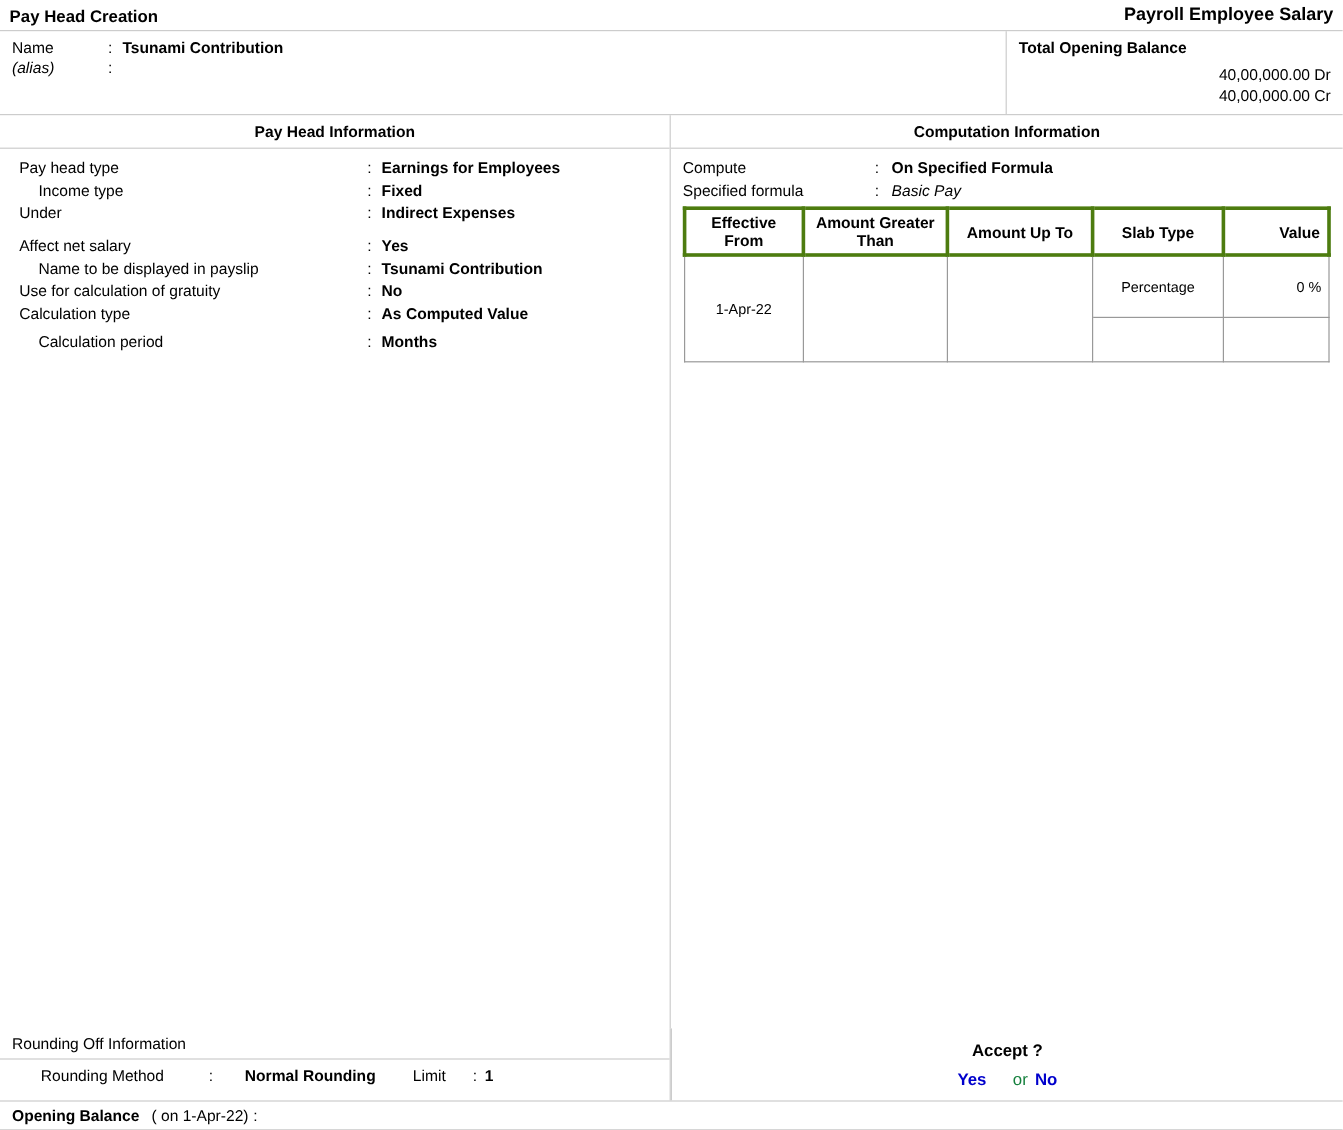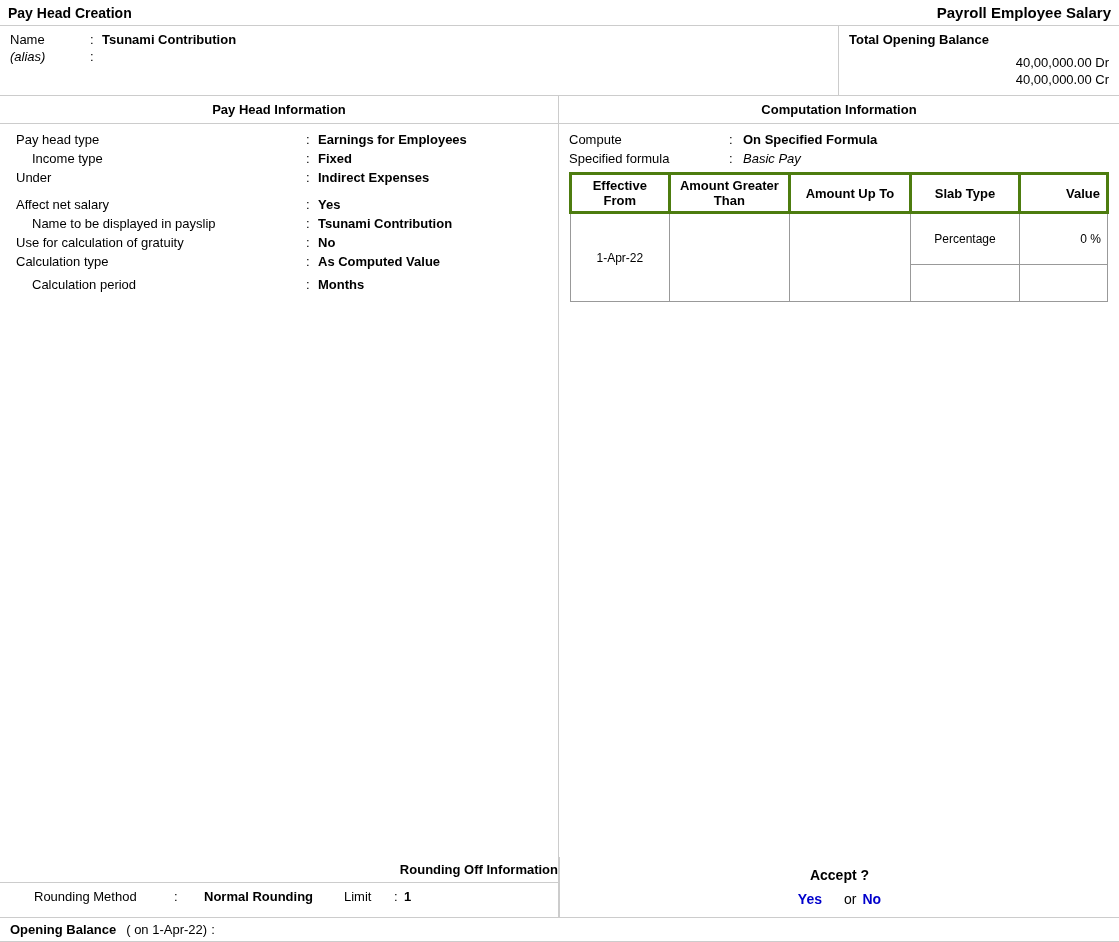--- a/index.html
+++ b/index.html
@@ -152,23 +152,23 @@
     
     .bottom-section {
       display: flex;
       border-bottom: 1px solid #ccc;
     }
     .bottom-left {
       width: 559px;
       border-right: 1px solid #ccc;
     }
     .rounding-title {
-      text-align: right;
-      font-weight: bold;
-      padding: 5px 0;
+      text-align: left;
+      font-weight: normal;
+      padding: 5px 10px;
       border-bottom: 1px solid #ccc;
       font-size: 13px;
     }
     .rounding-content {
       padding: 6px 10px;
       display: flex;
       align-items: center;
     }
     .rounding-label {
       width: 140px;
@@ -210,21 +210,21 @@
     .accept-options {
       display: flex;
       gap: 6px;
       font-size: 14px;
     }
     .accept-yes {
       color: #0000cc;
       font-weight: bold;
     }
     .accept-or {
-      color: #000000;
+      color: #15803d;
       margin-left: 16px;
     }
     .accept-no {
       color: #0000cc;
       font-weight: bold;
     }
 
     
     .footer-section {
       display: flex;

